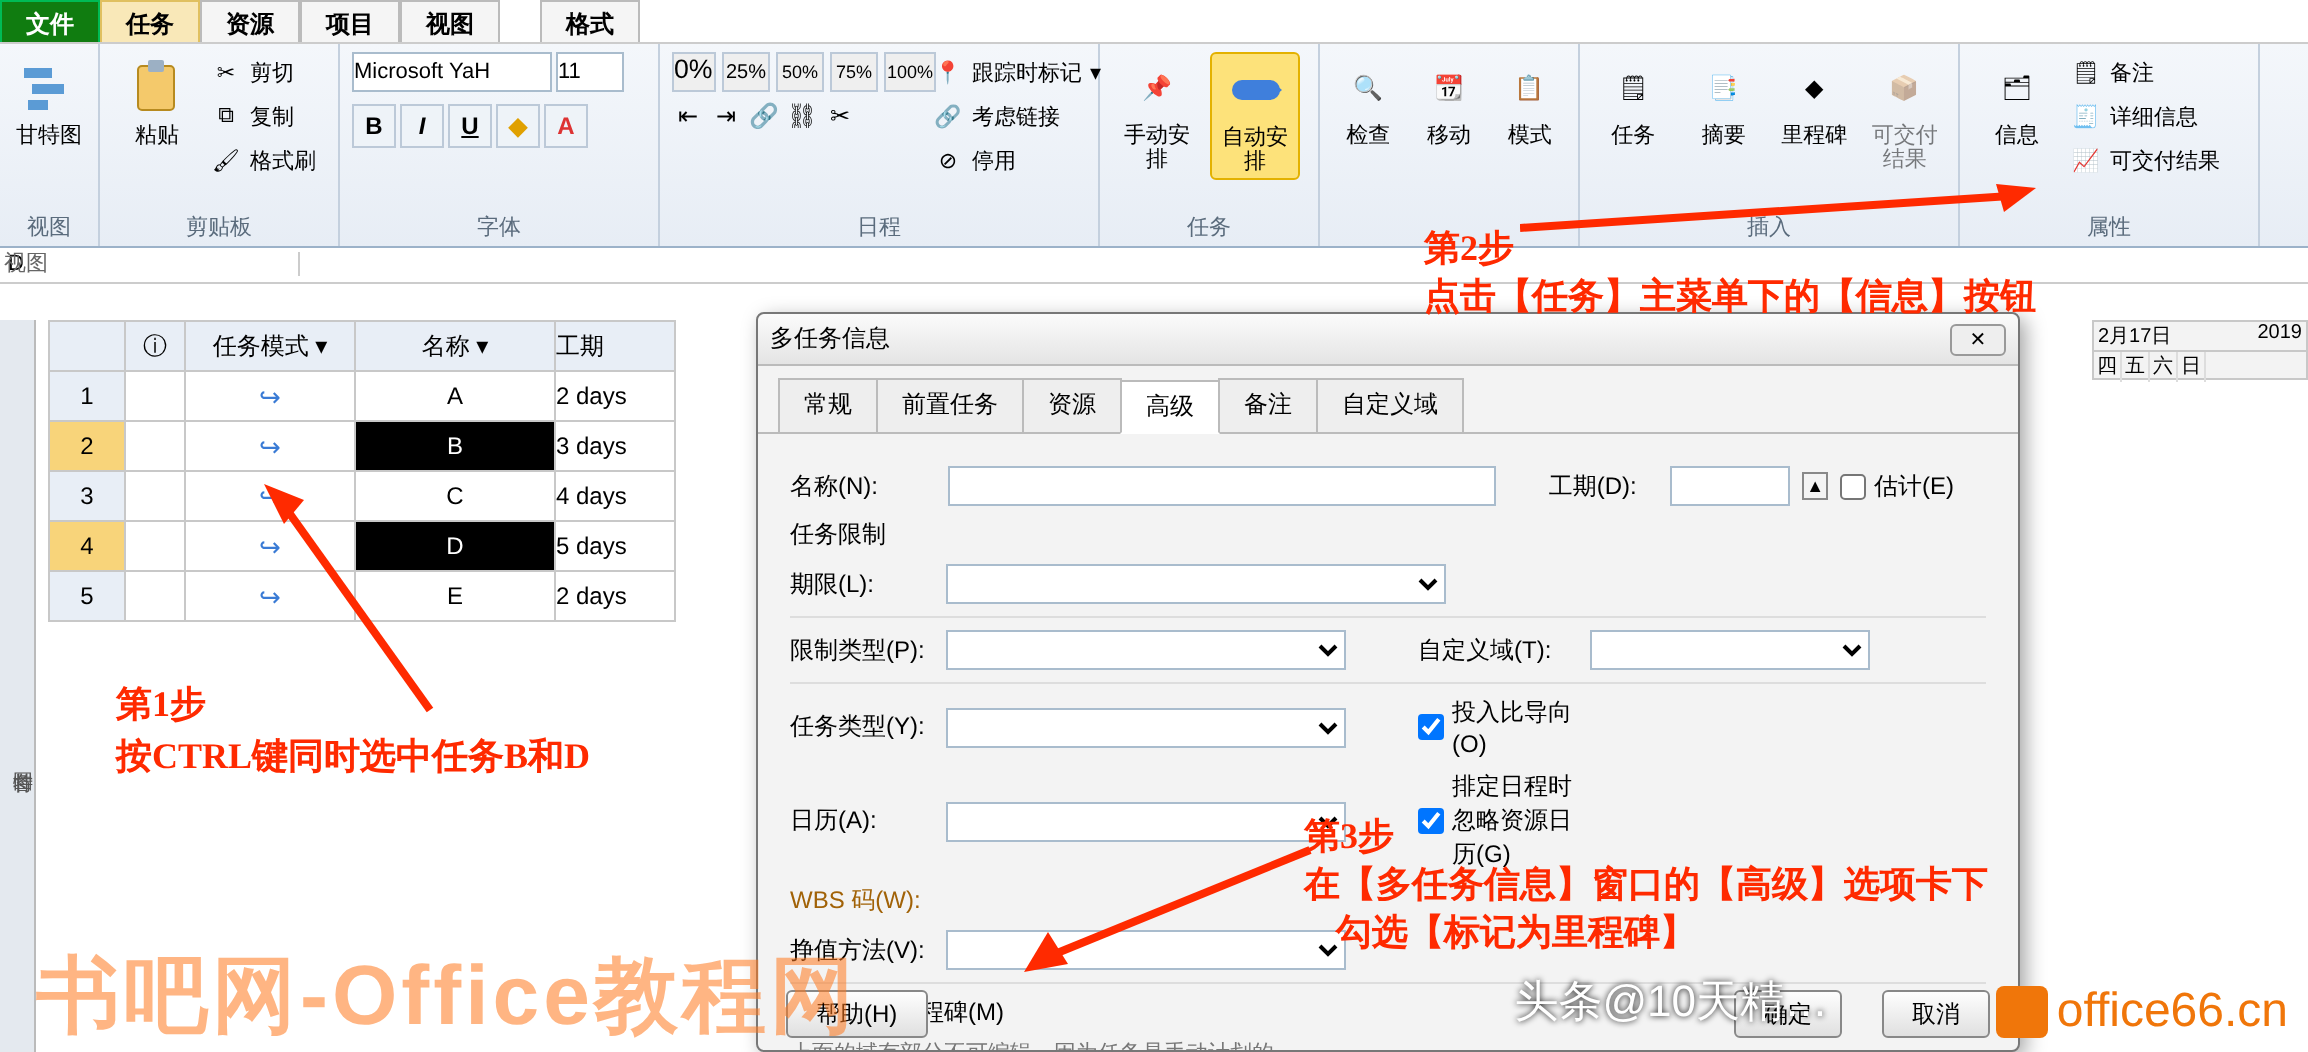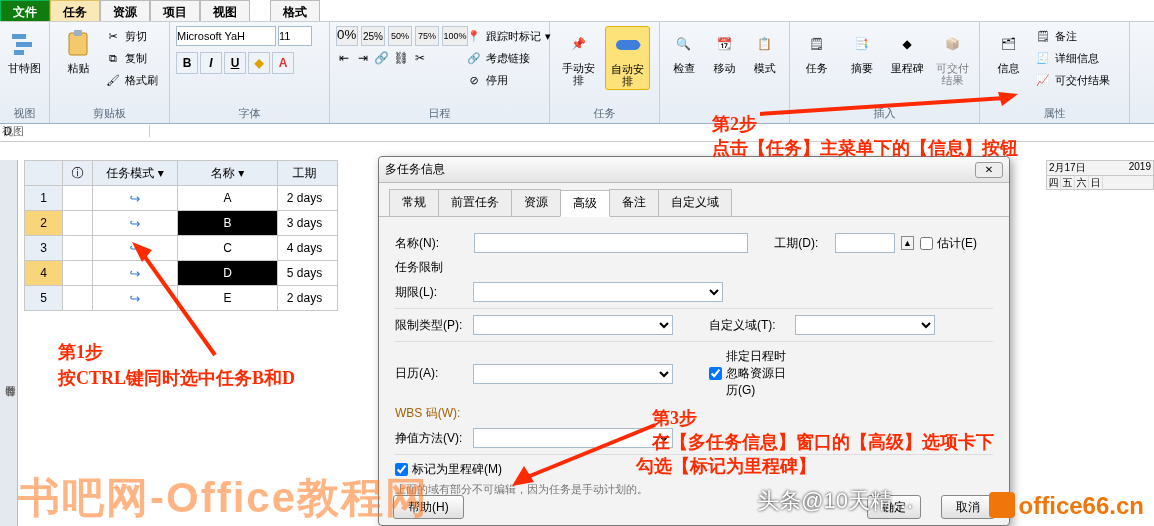--- a/index.html
+++ b/index.html
@@ -36,21 +36,21 @@
 
 .sheet { position:absolute; left:24px; top:160px; right:0; }
 table.grid { border-collapse:collapse; font-size:12px; }
 table.grid th, table.grid td { border:1px solid #c8c8c8; height:25px; }
 table.grid th { background:#e8eef6; font-weight:normal; }
 .rowhead { width:38px; text-align:center; background:#e8eef6;}
 .rowhead.sel { background:#f8d47a;}
 .colinfo { width:30px;}
 .colmode { width:85px;}
 .colname { width:100px;}
-.coldur { width:60px; text-align:center; padding-right:6px;}
+.coldur { width:60px; text-align:left; padding-right:6px;}
 td.name { text-align:center;}
 td.name.sel { background:#000; color:#fff;}
 .infohead { background:#e8eef6; text-align:center;}
 .mode-ico { color:#3a7bd5; font-size:13px;}
 .mode-ico::before{content:"↪";}
 
 
 .leftstub { position:absolute; left:0; top:160px; width:18px; bottom:0; background:#e4e9ef; border-right:1px solid #bbb; writing-mode:vertical-rl; font-size:10px; color:#555; text-align:center; padding-top:70px;}
 
 
@@ -78,21 +78,21 @@
 .dlg-footer { position:absolute; left:0; right:0; bottom:6px; display:flex; justify-content:space-between; padding:0 14px;}
 .dlg-btn { height:24px; padding:0 14px; border:1px solid #888; background:linear-gradient(#fefefe,#e0e0e0); font-size:12px; border-radius:3px;}
 .chk { display:flex; gap:4px; align-items:center;}
 
 
 .ann { position:absolute; color:#ff2a00; font-size:18px; font-weight:bold; white-space:nowrap; pointer-events:none; font-family:SimSun,serif;}
 .arrow { position:absolute; pointer-events:none; }
 
 
 .wm1 { position:absolute; left:18px; top:470px; font-size:42px; color:rgba(255,120,30,.55); font-weight:bold; font-family:SimHei,sans-serif; letter-spacing:2px;}
-.wm2 { position:absolute; right:10px; bottom:6px; font-size:24px; color:#f0760a; font-weight:bold; display:flex; align-items:flex-start; gap:4px;}
+.wm2 { position:absolute; right:10px; bottom:6px; font-size:24px; color:#f0760a; font-weight:normal; display:flex; align-items:center; gap:4px;}
 .wm3 { position:absolute; right:240px; bottom:10px; font-size:22px; color:#fff; text-shadow:0 0 3px #000;}
 </style>
 </head>
 <body>
 
 <div class="titlebar">
   <div class="tab file">文件</div>
   <div class="tab active">任务</div>
   <div class="tab">资源</div>
   <div class="tab">项目</div>
@@ -378,20 +378,28 @@
     </div>
     <div class="hr"></div>
     <div class="dlg-row">
       <label class="sm">限制类型(P):</label>
       <select class="dlg-combo" style="width:200px"></select>
       <label style="width:80px;margin-left:30px">自定义域(T):</label>
       <select class="dlg-combo" style="width:140px"></select>
     </div>
     <div class="hr"></div>
     <div class="dlg-row">
+      <label class="sm">任务类型(Y):</label>
+      <select class="dlg-combo" style="width:200px"></select>
+      <label class="chk" style="margin-left:30px">
+          <input type="checkbox" checked="" style="">
+          <span>投入比导向(O)</span>
+        </label>
+    </div>
+    <div class="dlg-row">
       <label class="sm">日历(A):</label>
       <select class="dlg-combo" style="width:200px"></select>
       <label class="chk" style="margin-left:30px">
           <input type="checkbox" checked="" style="">
           <span>排定日程时忽略资源日历(G)</span>
         </label>
     </div>
     <div class="dlg-row">
       <label class="sm" style="color:#a16207">WBS 码(W):</label>
     </div>
@@ -424,21 +432,21 @@
 
 <div class="ann" style="left:712px;top:112px">第2步</div>
 <div class="ann" style="left:712px;top:136px">点击【任务】主菜单下的【信息】按钮</div>
 <svg class="arrow" style="left:760px;top:92px" width="260" height="30">
     <line x1="0" y1="22" x2="245" y2="6" stroke="#ff2a00" stroke-width="4"></line>
     <polygon points="258,2 238,0 242,14" fill="#ff2a00"></polygon>
   </svg>
 
 <div class="ann" style="left:652px;top:406px">第3步</div>
 <div class="ann" style="left:652px;top:430px">在【多任务信息】窗口的【高级】选项卡下</div>
-<div class="ann" style="left:636px;top:454px">勾选【标记为里程碑】</div>
+<div class="ann" style="left:668px;top:454px">勾选【标记为里程碑】</div>
 <svg class="arrow" style="left:510px;top:420px" width="150" height="70">
     <line x1="145" y1="5" x2="10" y2="60" stroke="#ff2a00" stroke-width="4"></line>
     <polygon points="2,66 24,62 14,46" fill="#ff2a00"></polygon>
   </svg>
 
 <div class="wm1">书吧网-Office教程网</div>
 <div class="wm3">头条@10天精…</div>
 <div class="wm2">
     <span style="width:26px;height:26px;background:#f0760a;border-radius:4px;display:inline-block"></span>
     <span>office66.cn</span>

